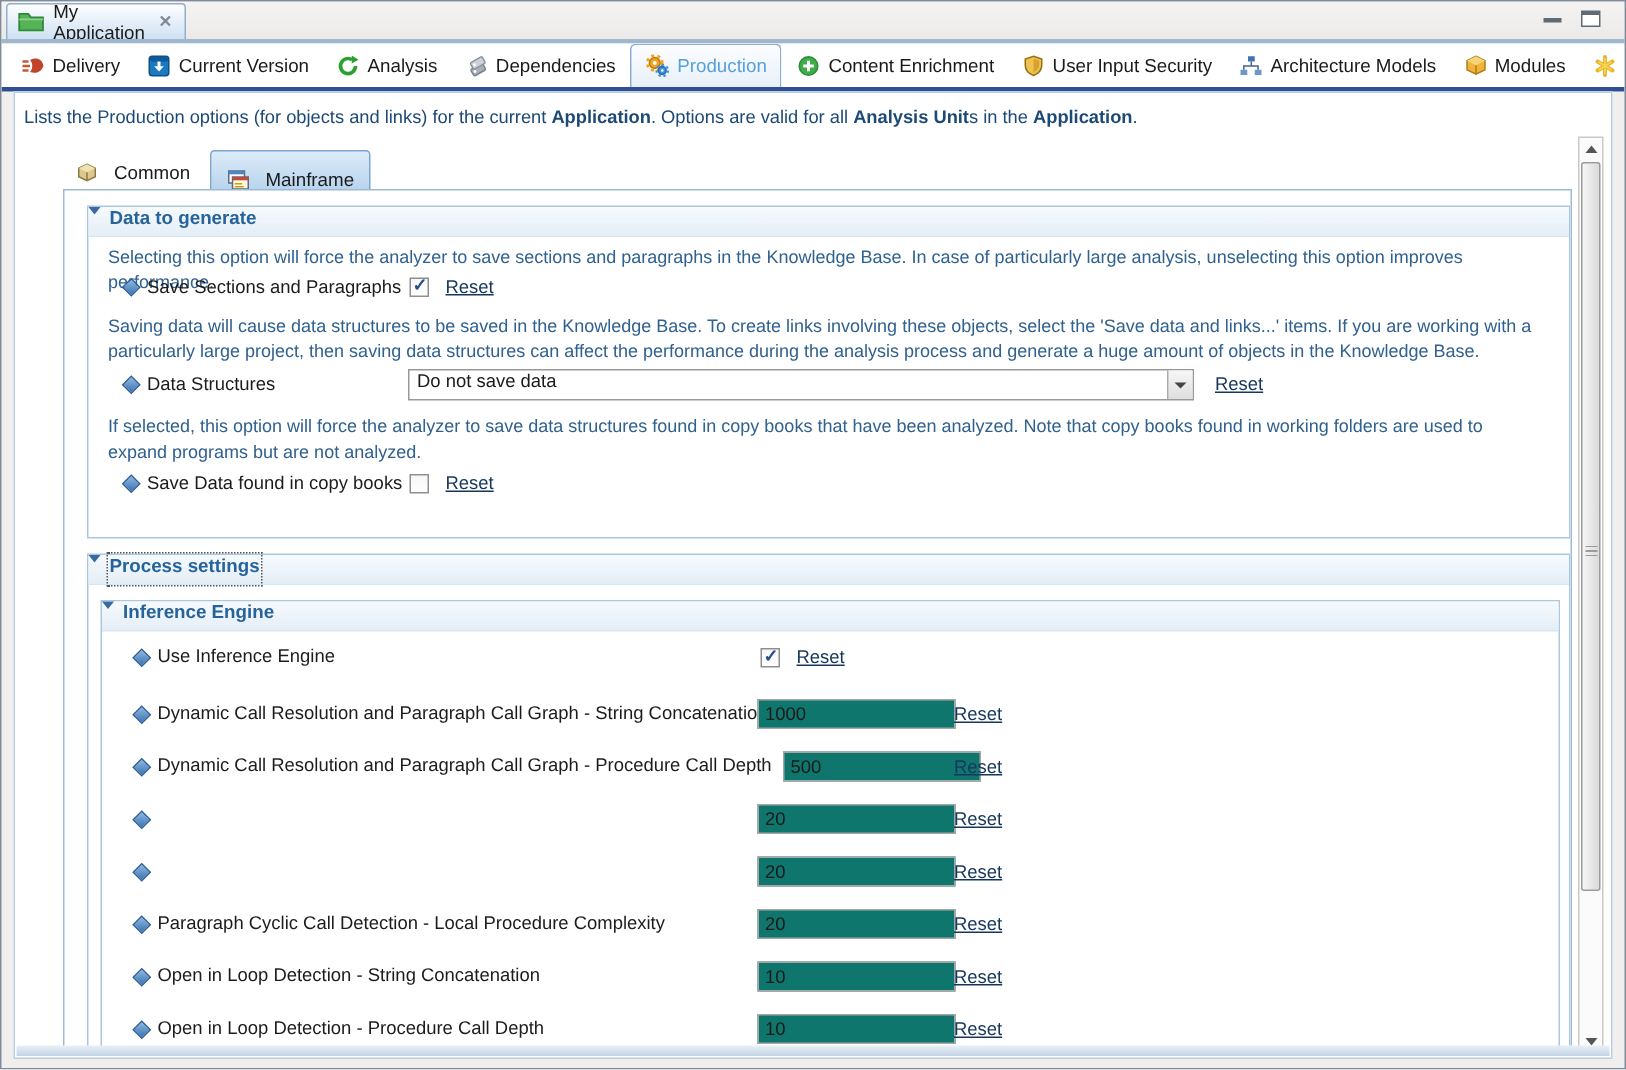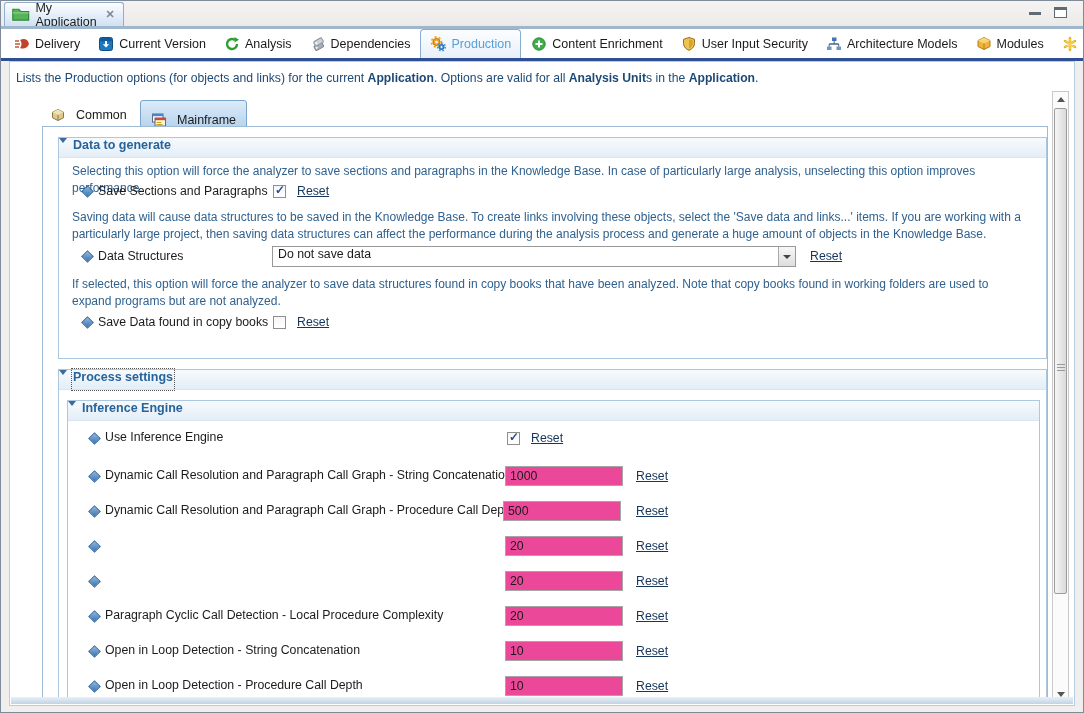--- a/index.html
+++ b/index.html
@@ -52,21 +52,21 @@
   .reset { position:absolute; font-size:12.3px; color:#16365c; text-decoration:underline; cursor:pointer; white-space:nowrap; }
 
   .cb { position:absolute; width:13px; height:13px; background:linear-gradient(#f6f6f6,#fff); border:1px solid #8e8e8e; }
   .cb.checked::after { content:"✓"; position:absolute; left:1px; top:-3px; font-size:12px; font-weight:bold; color:#2b4d8c; }
 
   .ddl { position:absolute; height:21px; background:#fff; border:1px solid #999; display:flex; align-items:flex-start; }
   .ddl-text { flex:1; font-size:12.3px; color:#1a1a1a; padding-left:5px; white-space:nowrap; overflow:hidden; }
   .ddl-btn { width:17px; height:100%; border-left:1px solid #aaa; background:linear-gradient(#f7f7f7,#dedede); display:flex; align-items:center; justify-content:center; }
   .ddl-arrow { width:0; height:0; border-left:4px solid transparent; border-right:4px solid transparent; border-top:4px solid #444; }
 
-  .txt { position:absolute; width:118px; height:20px; border:1px solid #a6a6a6; font-family:"Liberation Sans",sans-serif; font-size:12.3px; color:#1a1a1a; padding:0 0 0 4px; background:#ec4899; }
+  .txt { position:absolute; width:132px; height:20px; border:1px solid #a6a6a6; font-family:"Liberation Sans",sans-serif; font-size:12.3px; color:#1a1a1a; padding:0 0 0 4px; background:#0f766e; }
 
   
   .sbar { position:absolute; left:1042px; top:29px; width:17px; height:612px; background:#fbfbfb; border:1px solid #c9c9c9; }
   .sbtn { position:absolute; left:0; width:15px; height:15px; display:flex; align-items:center; justify-content:center; }
   .sbtn.up { top:0; } .sbtn.down { bottom:0; }
   .arr-up { width:0; height:0; border-left:4px solid transparent; border-right:4px solid transparent; border-bottom:5px solid #555; }
   .arr-dn { width:0; height:0; border-left:4px solid transparent; border-right:4px solid transparent; border-top:5px solid #555; }
   .sthumb { position:absolute; left:1px; top:16px; width:13px; height:486px; background:linear-gradient(90deg,#f6f6f6,#dadada); border:1px solid #9b9b9b; border-radius:2px; }
   .sgrip { position:absolute; left:2px; top:255px; width:8px; height:8px;
            background:repeating-linear-gradient(#9a9a9a 0 1px, transparent 1px 3px); }
@@ -264,21 +264,21 @@
           <div class="cb checked" style="left:439px; top:31px;"></div>
           <div class="reset" style="left:463px; top:30px;">Reset</div>
 
           <div class="diamond" style="left:22px; top:71px;"></div>
           <div class="opt-label" style="left:37px; top:67px;">Dynamic Call Resolution and Paragraph Call Graph - String Concatenation</div>
           <input class="txt" style="left: 437px; top: 65px;" value="1000">
           <div class="reset" style="left:568px; top:68px;">Reset</div>
 
           <div class="diamond" style="left:22px; top:106px;"></div>
           <div class="opt-label" style="left:37px; top:102px;">Dynamic Call Resolution and Paragraph Call Graph - Procedure Call Depth</div>
-          <input class="txt" style="left: 435px; top: 100px;" value="500">
+          <input class="txt" style="left: 454px; top: 100px;" value="500">
           <div class="reset" style="left:568px; top:103px;">Reset</div>
 
           <div class="diamond" style="left:22px; top:141px;"></div>
           <input class="txt" style="left: 437px; top: 135px;" value="20">
           <div class="reset" style="left:568px; top:138px;">Reset</div>
 
           <div class="diamond" style="left:22px; top:176px;"></div>
           <input class="txt" style="left: 437px; top: 170px;" value="20">
           <div class="reset" style="left:568px; top:173px;">Reset</div>
 

